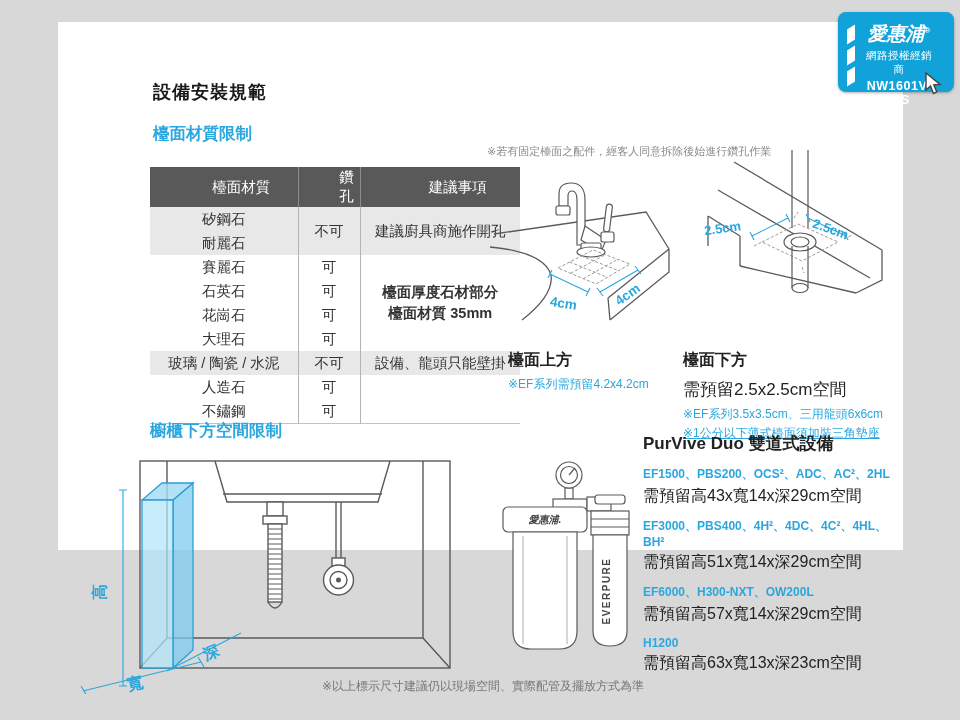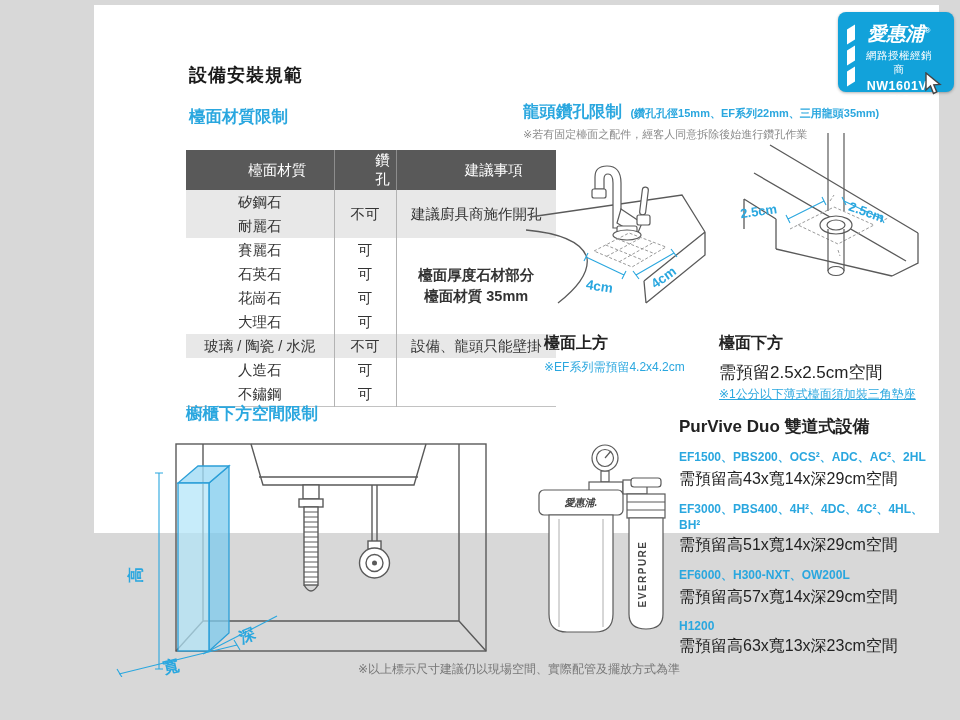--- a/index.html
+++ b/index.html
@@ -1,18 +1,18 @@
 <!DOCTYPE html>
 <html><head>
 <meta charset="utf-8">
 <style>
   html,body{margin:0;padding:0;}
   .stage{position:relative;width:960px;height:720px;background:#d8d8d8;
          font-family:"Liberation Sans","DejaVu Sans",sans-serif;overflow:hidden;color:#333;}
-  .card{position:absolute;left:58px;top:5px;width:845px;height:528px;background:#ffffff;margin-left:36px;}
+  .card{position:absolute;left:58px;top:22px;width:845px;height:528px;background:#ffffff;}
   .abs{position:absolute;}
 
   
   .page-title{left:95px;top:58px;font-size:18px;font-weight:bold;color:#1a1a1a;letter-spacing:1px;}
   .h-blue{font-size:16.5px;font-weight:bold;color:#2aa7df;}
   .h-detail{font-size:11px;font-weight:bold;color:#2aa7df;margin-left:4px;}
   .note-gray{font-size:11.5px;color:#8a8a8a;line-height:17px;}
 
   
   table.mat{position:absolute;left:92px;top:145px;width:370px;border-collapse:collapse;
@@ -149,24 +149,20 @@
         <path d="M8,249 L126,220 M6,244 L12,254 M123,215 L129,225"></path>
         <path d="M92,229 L166,191"></path>
       </g>
       <text x="24" y="164" font-size="16" class="dim-blue" transform="rotate(-90 24 158)">高</text>
       <text x="52" y="247" font-size="16" class="dim-blue" transform="rotate(-13 60 241)">寬</text>
       <text x="128" y="216" font-size="16" class="dim-blue" transform="rotate(-22 136 210)">深</text>
     </svg>
 
     <div class="abs footnote" style="left:264px;top:656px;">※以上標示尺寸建議仍以現場空間、實際配管及擺放方式為準</div>
 
-    <div class="abs" style="left:429px;top:96px;white-space:nowrap;">
-      <span class="h-blue">龍頭鑽孔限制</span>
-      <span class="h-detail">(鑽孔孔徑15mm、EF系列22mm、三用龍頭35mm)</span>
-    </div>
     <div class="abs note-gray" style="left:429px;top:121px;font-size:11px;">※若有固定檯面之配件，經客人同意拆除後始進行鑽孔作業</div>
 
     <svg class="abs" style="left:430px;top:128px;" width="188" height="182" viewBox="0 0 188 182">
       <g stroke="#5a5a5a" stroke-width="1.3" fill="none">
         <path d="M6,84 L158,62 L181,99 M181,99 V122 L122,170 M181,99 L120,148 M120,148 L122,170"></path>
         <path d="M2,97 Q56,102 63,125 Q66,145 34,170"></path>
       </g>
       <g stroke="#5a5a5a" stroke-width="1.2" fill="#fff">
         <path d="M97,95 V50 Q97,33 83,33 Q71,33 71,44 L71,56 L80,56 L80,46 Q80,41 84,41 Q89,41 89,50 V95 Z"></path>
         <rect x="68" y="56" width="14" height="9" rx="2"></rect>
@@ -214,20 +210,21 @@
     </svg>
 
     <div class="abs" style="left:450px;top:328px;width:180px;">
       <div class="pos-title">檯面上方</div>
       <div class="pos-note">※EF系列需預留4.2x4.2cm</div>
     </div>
 
     <div class="abs" style="left:625px;top:328px;width:220px;">
       <div class="pos-title">檯面下方</div>
       <div class="pos-spec">需預留2.5x2.5cm空間</div>
+      <div class="pos-note">※EF系列3.5x3.5cm、三用龍頭6x6cm</div>
       <div class="pos-note" style="margin-top:2px;text-decoration:underline;">※1公分以下薄式檯面須加裝三角墊座</div>
     </div>
 
     <svg class="abs" style="left:437px;top:433px;" width="140" height="212" viewBox="0 0 140 212">
       <g stroke="#5a5a5a" stroke-width="1.2" fill="#fff">
         <g>
           <rect x="70" y="33" width="8" height="11"></rect>
           <circle cx="74" cy="20" r="13"></circle>
           <circle cx="74" cy="20" r="8.5"></circle>
           <path d="M74,20 L80,13" fill="none"></path>

